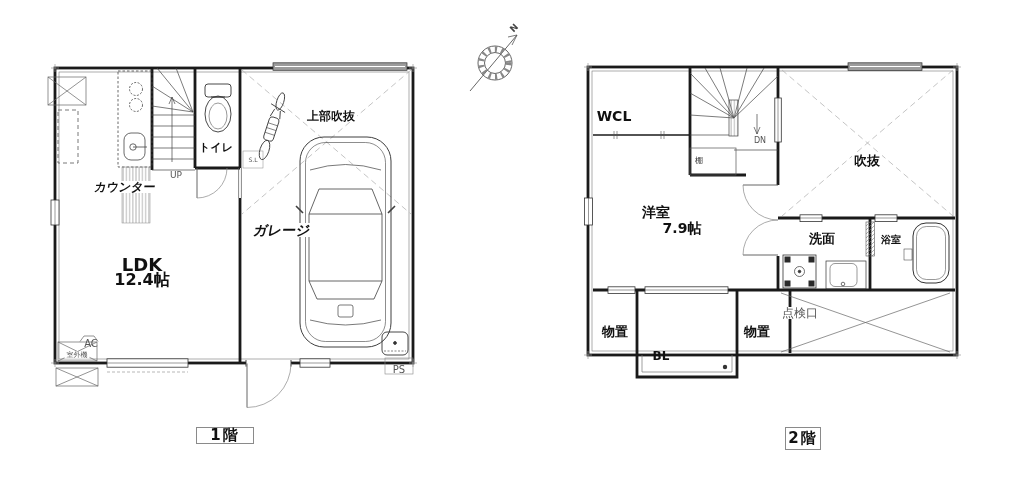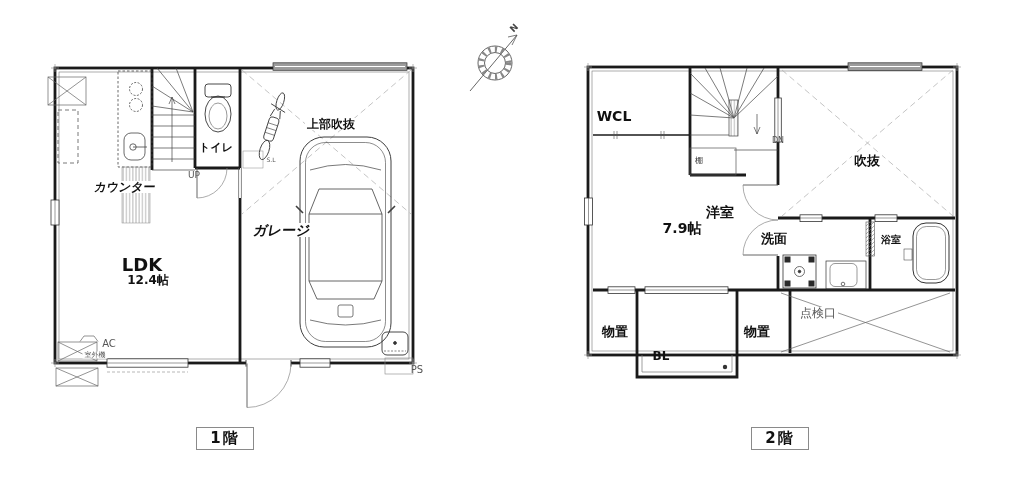--- a/index.html
+++ b/index.html
@@ -3,21 +3,21 @@
 <meta charset="utf-8">
 <style>
   html,body{margin:0;padding:0;background:#fff;}
   #canvas{position:relative;width:1024px;height:485px;background:#ffffff;overflow:hidden;
           font-family:"DejaVu Sans","Liberation Sans",sans-serif;}
   svg{position:absolute;left:0;top:0;}
   .lbl{position:absolute;transform:translate(-50%,-50%);font-weight:bold;color:#111;
        white-space:nowrap;line-height:1;}
   .it{transform:translate(-50%,-50%) skewX(-10deg);}
   .nrm{font-weight:normal;}
-  .gray{color:#555;font-weight:normal;margin-left:18px;}
+  .gray{color:#555;font-weight:normal;}
   .bg{background:#fff;padding:0 2px;}
   .floor-title{position:absolute;border:1.3px solid #8a8a8a;background:#fff;font-weight:bold;
        font-size:15px;color:#111;display:flex;align-items:center;justify-content:center;
        letter-spacing:2px;box-sizing:border-box;}
   .north{position:absolute;transform:translate(-50%,-50%) rotate(-45deg);font-size:9px;
        font-weight:bold;color:#444;}
 </style>
 </head>
 <body>
 
@@ -223,40 +223,40 @@
     <path d="M517,35 L508,37 M517,35 L512,45" stroke-width="0.8"></path>
     <circle cx="495" cy="63" r="17"></circle>
     <circle cx="495" cy="63" r="10.5"></circle>
     <circle cx="495" cy="63" r="13.7" stroke="#888" stroke-width="6" stroke-dasharray="2.2,4.2"></circle>
   </g>
 </svg>
 
 <span class="lbl it bg" style="left:125px;top:187px;font-size:12px">カウンター</span>
 <span class="lbl" style="left:216px;top:147px;font-size:11px">トイレ</span>
 <span class="lbl gray" style="left:176px;top:175px;font-size:9px">UP</span>
-<span class="lbl bg" style="left:331px;top:124px;font-size:12px">上部吹抜</span>
+<span class="lbl bg" style="left:331px;top:116px;font-size:12px">上部吹抜</span>
 <span class="lbl it bg" style="left:282px;top:230px;font-size:14px">ガレージ</span>
 <span class="lbl" style="left:142px;top:265px;font-size:18px">LDK</span>
-<span class="lbl" style="left:148px;top:280px;font-size:12px">12.4帖</span>
+<span class="lbl" style="left:142px;top:280px;font-size:16px">12.4帖</span>
 <span class="lbl gray" style="left:91px;top:344px;font-size:10px">AC</span>
 <span class="lbl gray bg" style="left:77px;top:355px;font-size:7px">室外機</span>
 <span class="lbl gray" style="left:399px;top:370px;font-size:10px">PS</span>
 <span class="lbl gray" style="left:253px;top:160px;font-size:6px">S.L</span>
 
 <span class="lbl" style="left:614px;top:116px;font-size:14px">WCL</span>
 <span class="lbl gray" style="left:760px;top:141px;font-size:8px">DN</span>
 <span class="lbl nrm bg" style="left:699px;top:161px;font-size:8px;color:#333">棚</span>
 <span class="lbl bg" style="left:867px;top:160px;font-size:13px">吹抜</span>
-<span class="lbl" style="left:720px;top:212px;font-size:14px">洋室</span>
+<span class="lbl" style="left:656px;top:212px;font-size:14px">洋室</span>
 <span class="lbl" style="left:682px;top:228px;font-size:14px">7.9帖</span>
-<span class="lbl" style="left:774px;top:238px;font-size:13px">洗面</span>
+<span class="lbl" style="left:822px;top:238px;font-size:13px">洗面</span>
 <span class="lbl" style="left:891px;top:240px;font-size:10px">浴室</span>
 <span class="lbl" style="left:615px;top:331px;font-size:13px">物置</span>
 <span class="lbl" style="left:661px;top:356px;font-size:12px">BL</span>
 <span class="lbl" style="left:757px;top:331px;font-size:13px">物置</span>
 <span class="lbl gray bg" style="left:800px;top:313px;font-size:12px">点検口</span>
 
 <span class="north" style="left:514px;top:28px">N</span>
 
-<div class="floor-title" style="left:196px;top:427px;width:58px;height:23px">1階</div>
-<div class="floor-title" style="left:751px;top:427px;width:58px;height:23px">2階</div>
+<div class="floor-title" style="left:196px;top:427px;width:58px;height:17px">1階</div>
+<div class="floor-title" style="left:785px;top:427px;width:36px;height:23px">2階</div>
 
 </div>
 
 </body></html>

